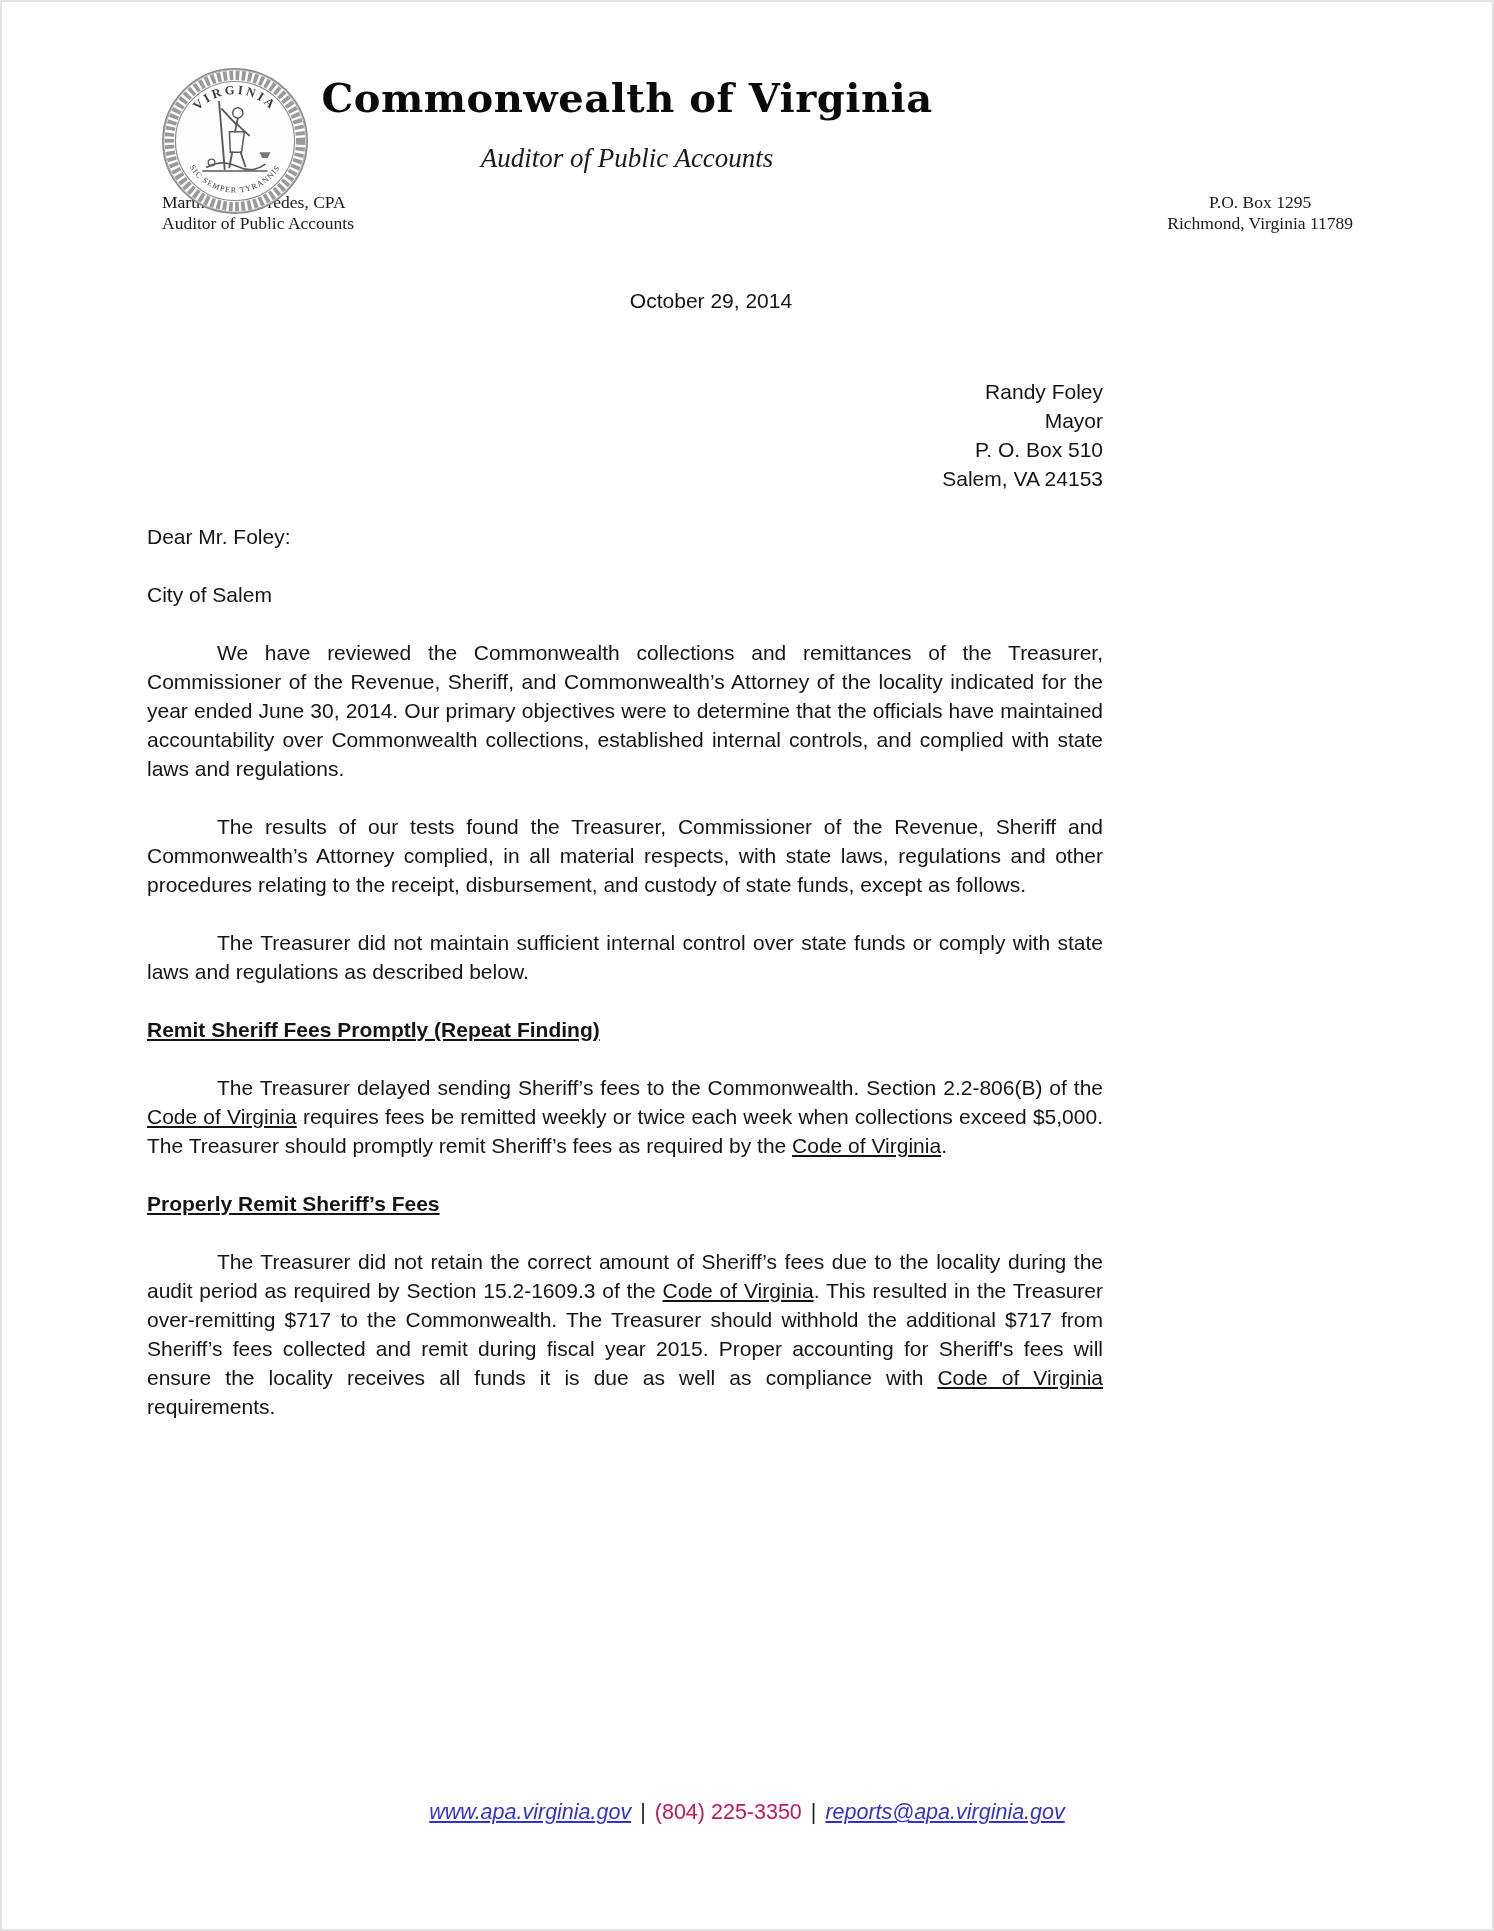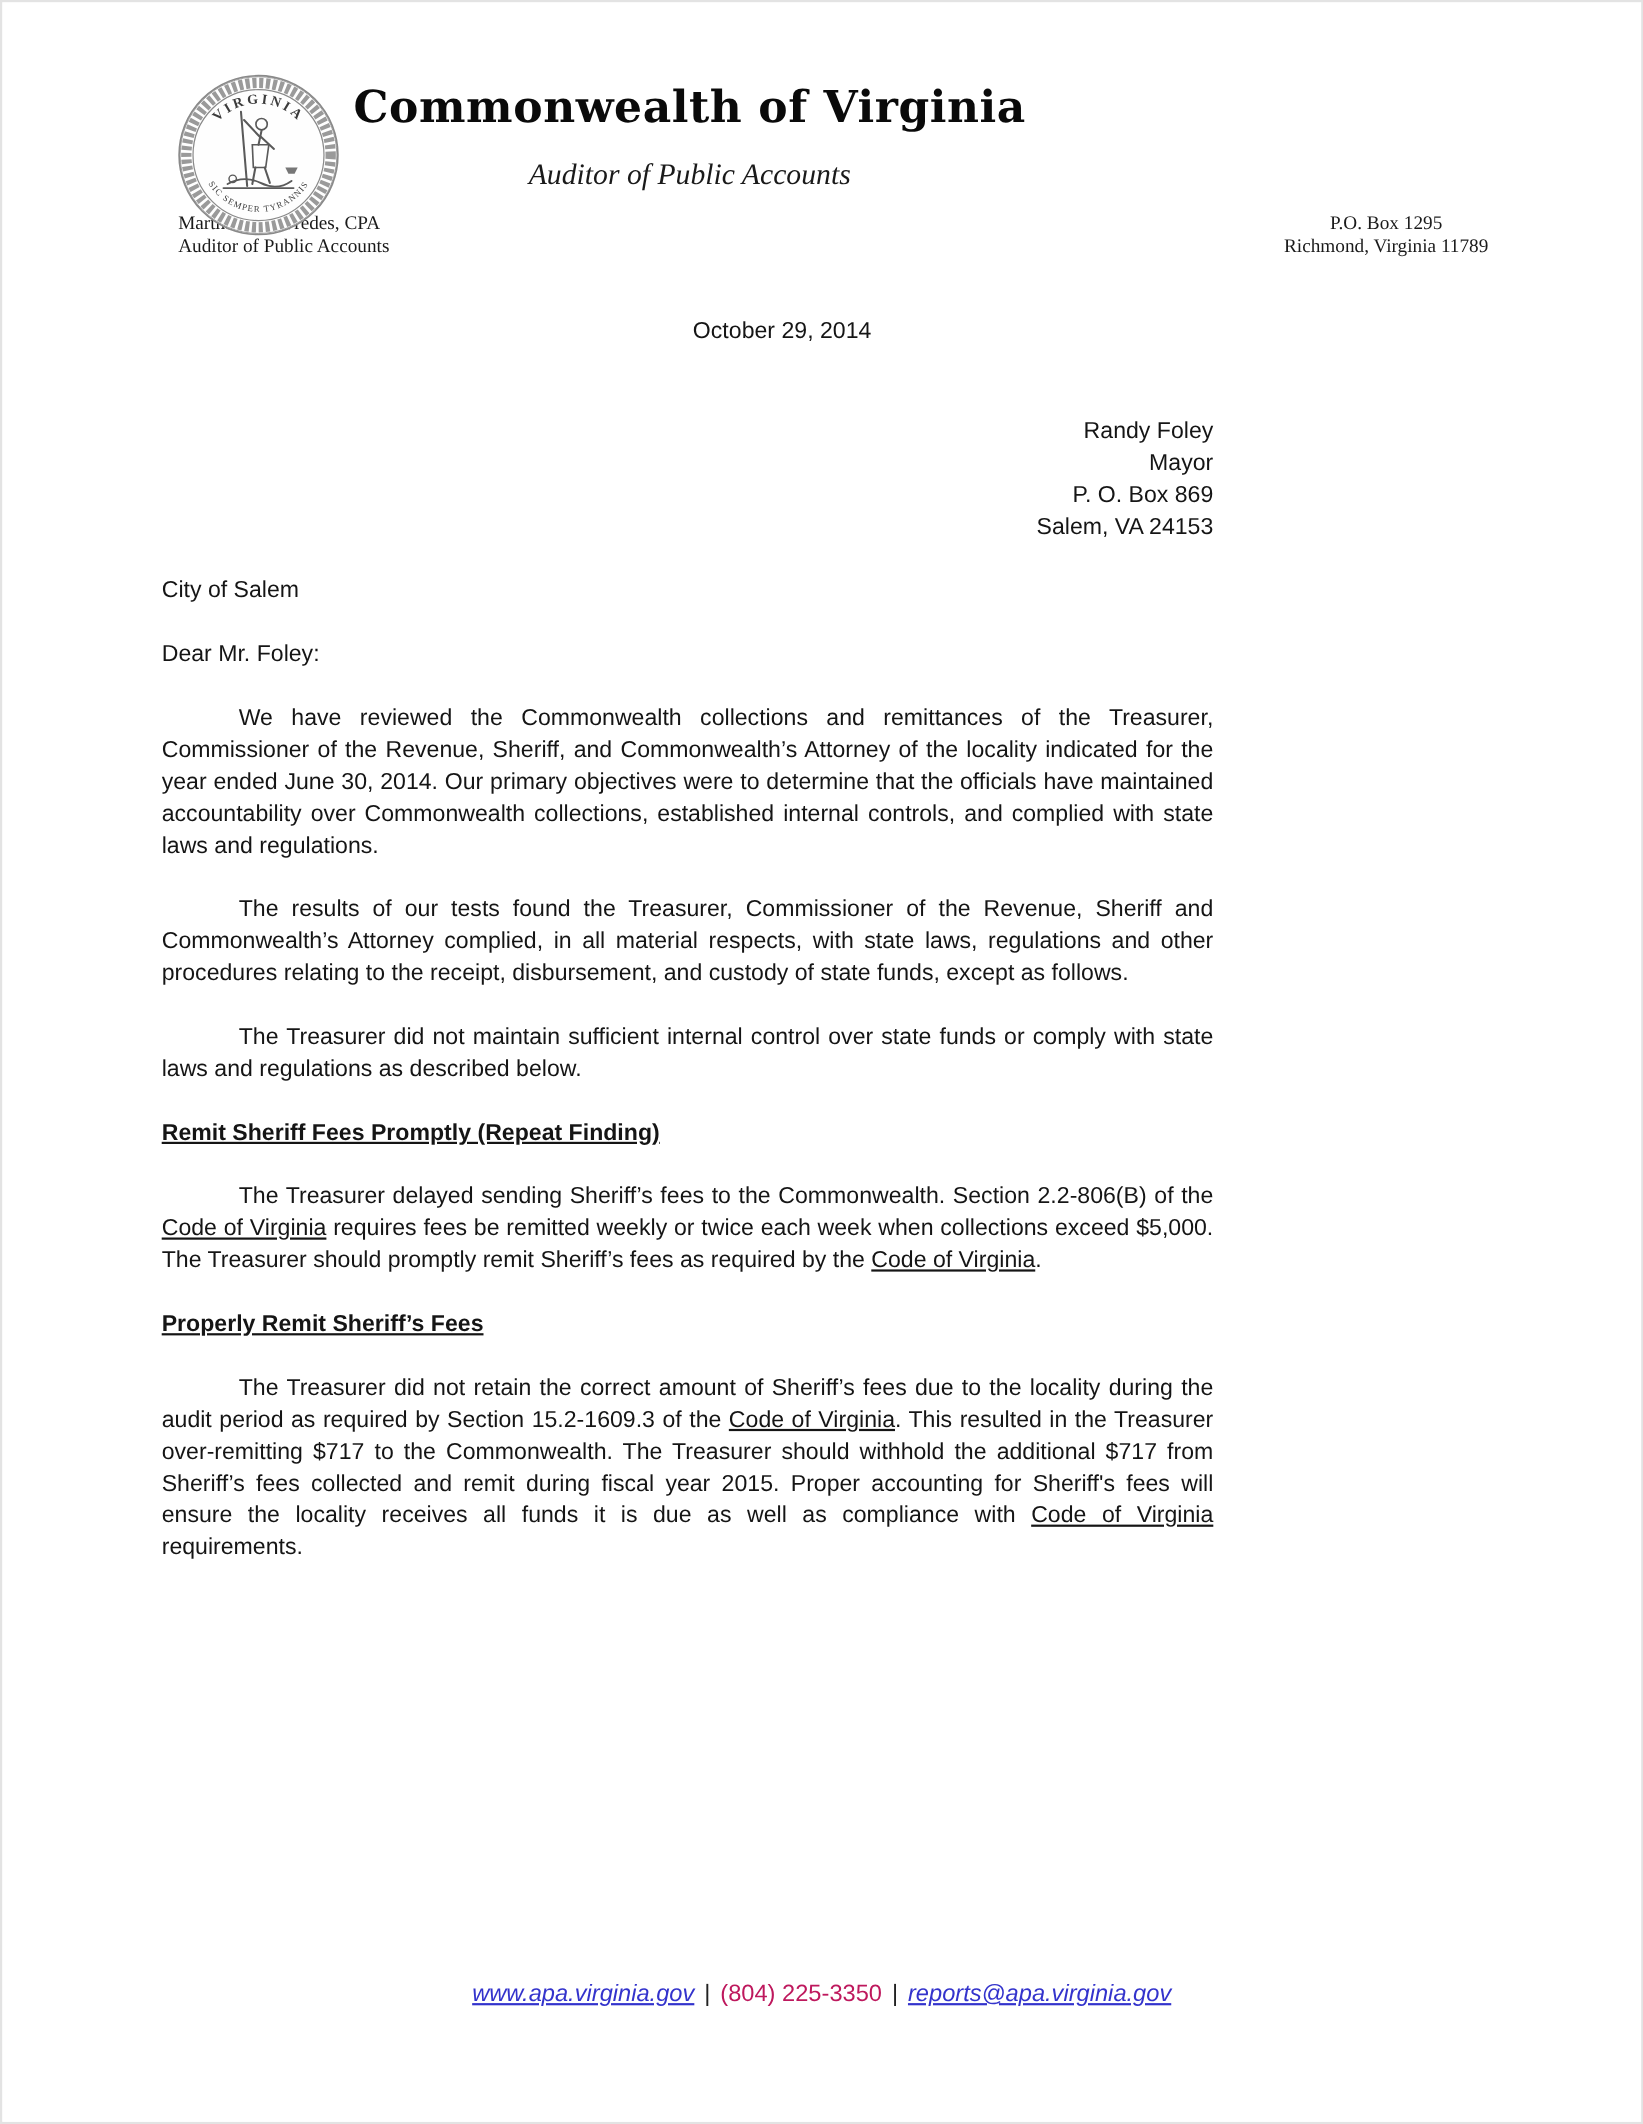--- a/index.html
+++ b/index.html
@@ -159,27 +159,27 @@
     </div>
   </header>
 
   <main class="body-col">
 
     <div class="date-line">October 29, 2014</div>
 
     <div class="recipient">
       <div>Randy Foley</div>
       <div>Mayor</div>
-      <div>P. O. Box 869</div>
+      <div>P. O. Box 510</div>
       <div>Salem, VA  24153</div>
     </div>
 
+    <div class="blk">Dear Mr. Foley:</div>
+
     <div class="blk">City of Salem</div>
-
-    <div class="blk">Dear Mr. Foley:</div>
 
     <p class="para blk">We have reviewed the Commonwealth collections and remittances of the Treasurer, Commissioner of the Revenue, Sheriff, and Commonwealth’s Attorney of the locality indicated for the year ended June 30, 2014.  Our primary objectives were to determine that the officials have maintained accountability over Commonwealth collections, established internal controls, and complied with state laws and regulations.</p>
 
     <p class="para blk">The results of our tests found the Treasurer, Commissioner of the Revenue, Sheriff and Commonwealth’s Attorney complied, in all material respects, with state laws, regulations and other procedures relating to the receipt, disbursement, and custody of state funds, except as follows.</p>
 
     <p class="para blk">The Treasurer did not maintain sufficient internal control over state funds or comply with state laws and regulations as described below.</p>
 
     <div class="heading blk">Remit Sheriff Fees Promptly (Repeat Finding)</div>
 
     <p class="para blk"><span>The Treasurer delayed sending Sheriff’s fees to the Commonwealth.  Section 2.2-806(B) of the </span><span class="u">Code of Virginia</span><span> requires fees be remitted weekly or twice each week when collections exceed $5,000.  The Treasurer should promptly remit Sheriff’s fees as required by the </span><span class="u">Code of Virginia</span><span>.</span></p>

